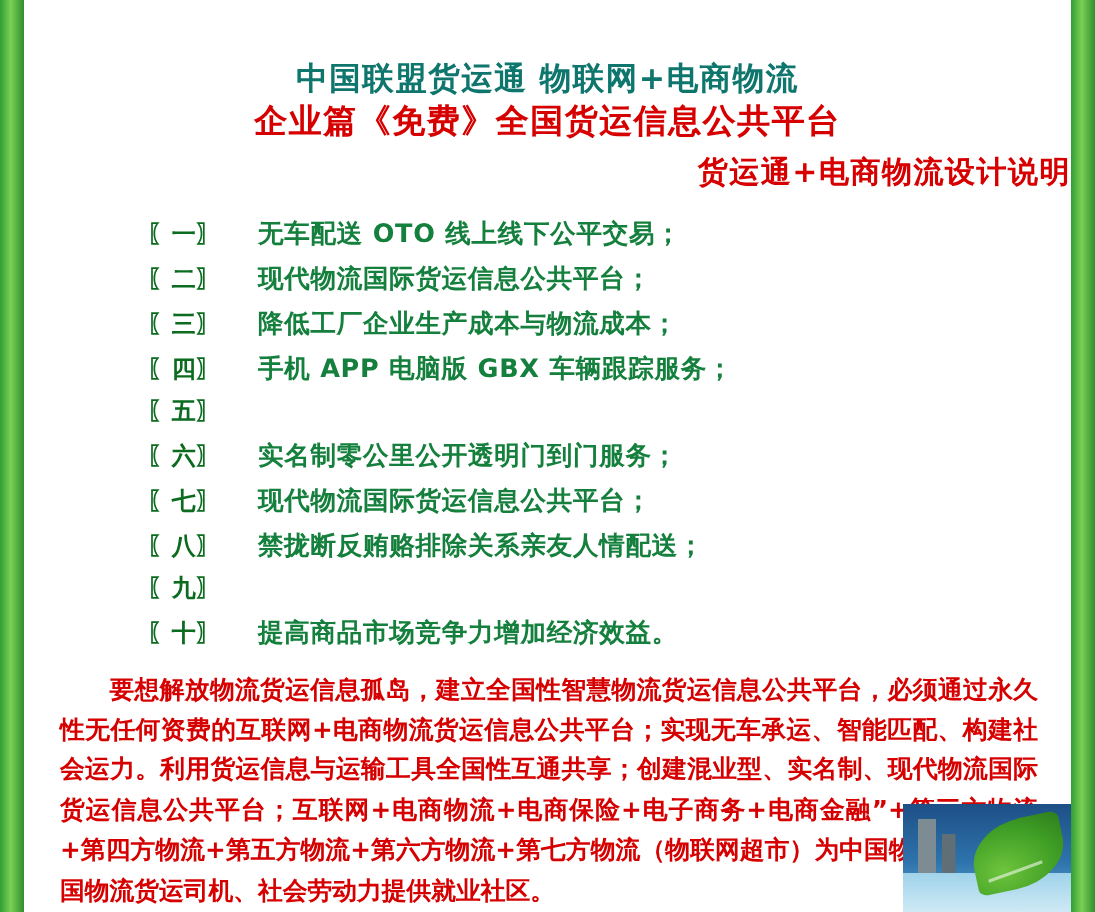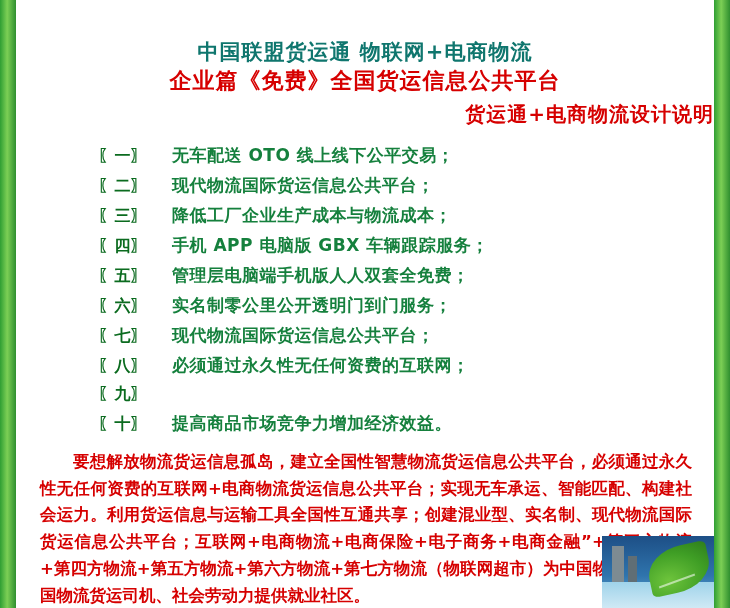--- a/index.html
+++ b/index.html
@@ -185,33 +185,32 @@
       <div class="list-row">
         <span class="list-index">〖三〗</span>
         <span class="list-text">降低工厂企业生产成本与物流成本；</span>
       </div>
       <div class="list-row">
         <span class="list-index">〖四〗</span>
         <span class="list-text">手机 APP 电脑版 GBX 车辆跟踪服务；</span>
       </div>
       <div class="list-row">
         <span class="list-index">〖五〗</span>
-        <span class="list-text">管理层电脑端手机版人人双套全免费；</span>
       </div>
       <div class="list-row">
         <span class="list-index">〖六〗</span>
         <span class="list-text">实名制零公里公开透明门到门服务；</span>
       </div>
       <div class="list-row">
         <span class="list-index">〖七〗</span>
         <span class="list-text">现代物流国际货运信息公共平台；</span>
       </div>
       <div class="list-row">
         <span class="list-index">〖八〗</span>
-        <span class="list-text">必须通过永久性无任何资费的互联网；</span>
+        <span class="list-text">禁拢断反贿赂排除关系亲友人情配送；</span>
       </div>
       <div class="list-row">
         <span class="list-index">〖九〗</span>
       </div>
       <div class="list-row">
         <span class="list-index">〖十〗</span>
         <span class="list-text">提高商品市场竞争力增加经济效益。</span>
       </div>
     </div>
 

